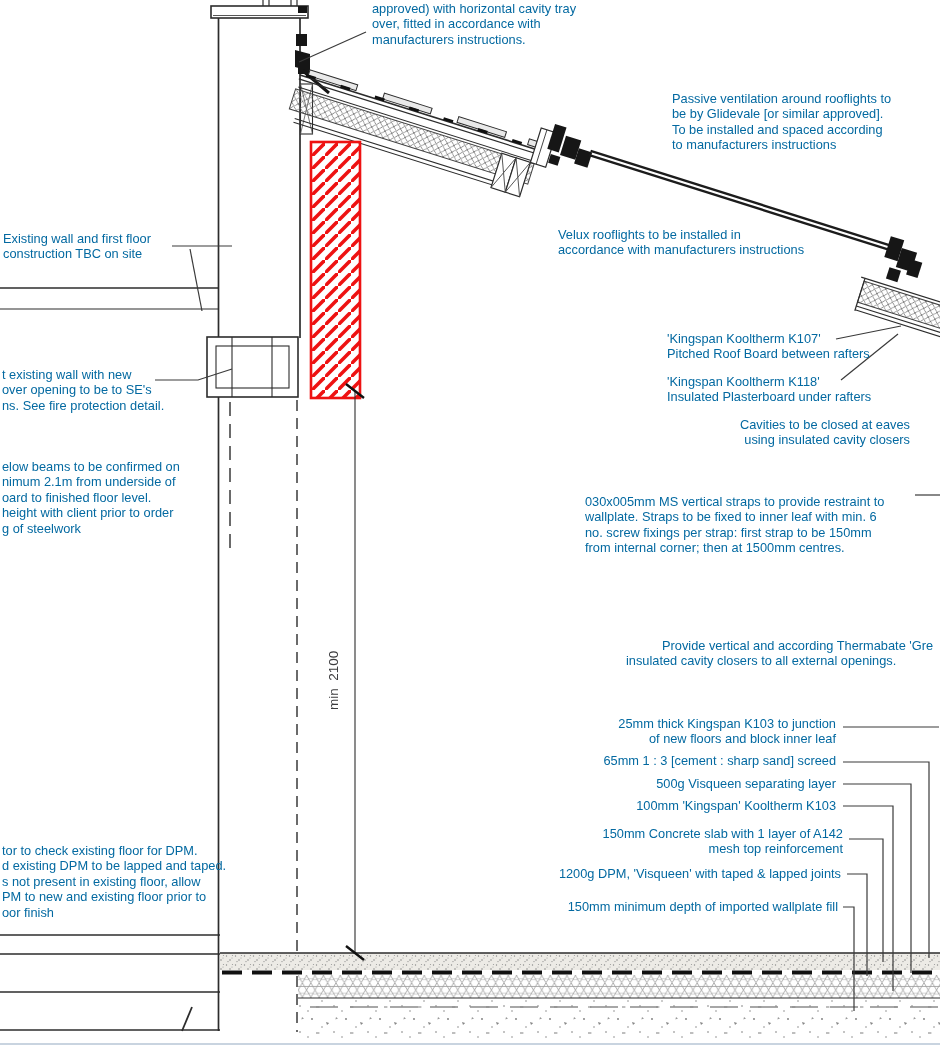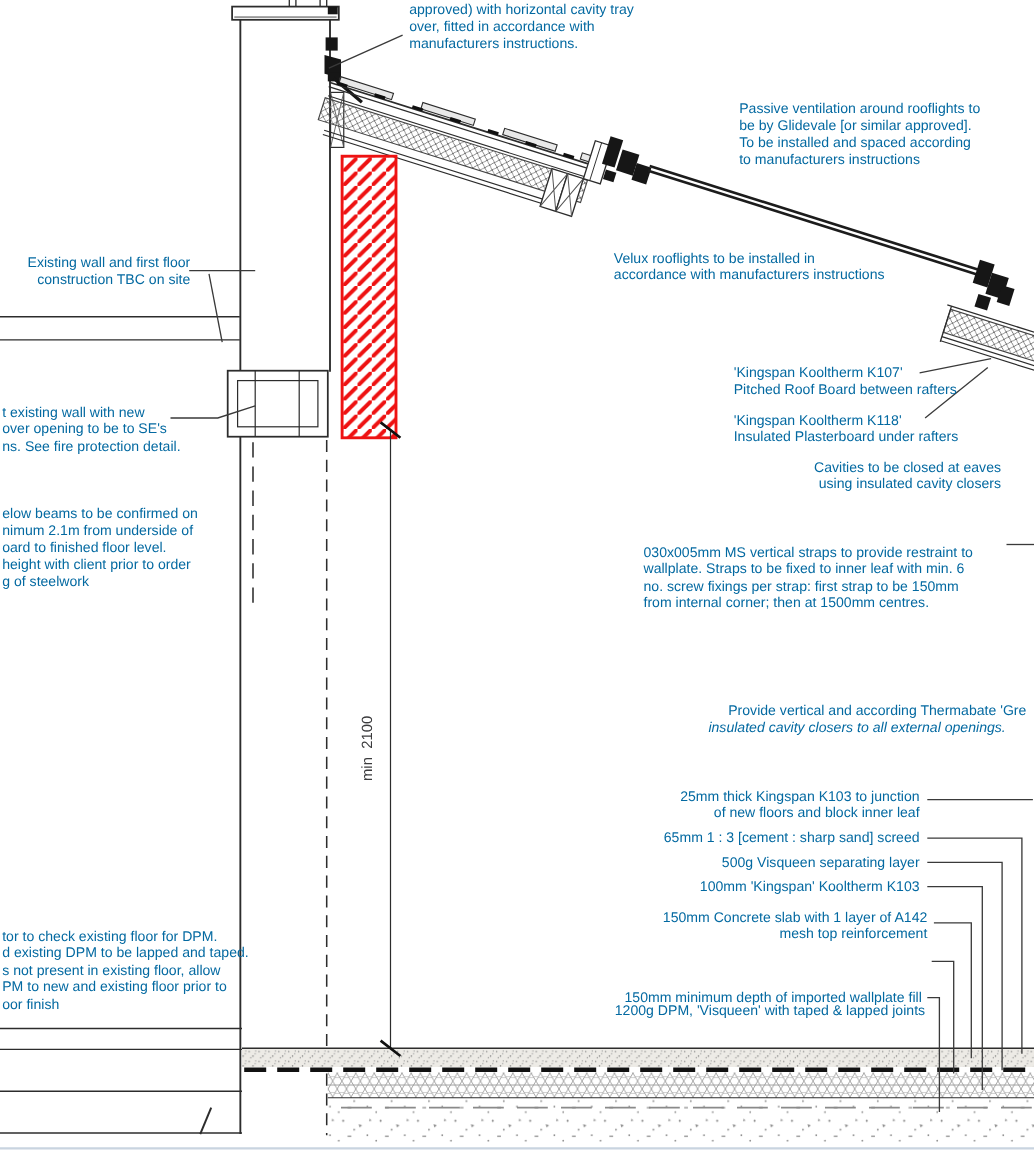--- a/index.html
+++ b/index.html
@@ -6,21 +6,21 @@
   body{
     width:940px;height:1047px;position:relative;overflow:hidden;
     background:#ffffff;font-family:"Liberation Sans",sans-serif;
   }
   #drawing{position:absolute;left:0;top:0}
   .note{
     position:absolute;color:#0369a1;font-size:12.8px;line-height:15.4px;
     white-space:pre-line;letter-spacing:0;
   }
   .right{text-align:right}
-  .center{text-align:right}
+  .center{text-align:left}
 </style>
 </head>
 <body>
 
 <svg id="drawing" width="940" height="1047" viewBox="0 0 940 1047">
   <defs>
     <pattern id="redHatch" width="13" height="13" patternUnits="userSpaceOnUse">
       <path d="M0 13 L13 0" stroke="#ee1212" stroke-width="3.6" fill="none"></path>
     </pattern>
     <pattern id="diamond" width="7" height="7" patternUnits="userSpaceOnUse">
@@ -193,23 +193,23 @@
 nimum 2.1m from underside of
 oard to finished floor level.
 height with client prior to order
 g of steelwork</div>
 <div class="note" style="left:2px;top:843px;">tor to check existing floor for DPM.
 d existing DPM to be lapped and taped.
 s not present in existing floor, allow
 PM to new and existing floor prior to
 oor finish</div>
 <div class="note" style="left:662px;top:638px;white-space:nowrap;">Provide vertical and according Thermabate 'Gre</div>
-<div class="note" style="left:644px;top:653px;white-space:nowrap;font-style:italic;">insulated cavity closers to all external openings.</div>
+<div class="note" style="left:626px;top:653px;white-space:nowrap;">insulated cavity closers to all external openings.</div>
 
 <div class="note right" style="right:104px;top:716px;">25mm thick Kingspan K103 to junction
 of new floors and block inner leaf</div>
 <div class="note right" style="right:104px;top:753px;">65mm 1 : 3 [cement : sharp sand] screed</div>
 <div class="note right" style="right:104px;top:776px;">500g Visqueen separating layer</div>
 <div class="note right" style="right:104px;top:798px;">100mm 'Kingspan' Kooltherm K103</div>
 <div class="note right" style="right:97px;top:826px;">150mm Concrete slab with 1 layer of A142
 mesh top reinforcement</div>
-<div class="note right" style="right:99px;top:866px;margin-top:45px;">1200g DPM, 'Visqueen' with taped &amp; lapped joints</div>
+<div class="note right" style="right:99px;top:866px;">1200g DPM, 'Visqueen' with taped &amp; lapped joints</div>
 <div class="note right" style="right:102px;top:899px;">150mm minimum depth of imported wallplate fill</div>
 
 </body></html>

